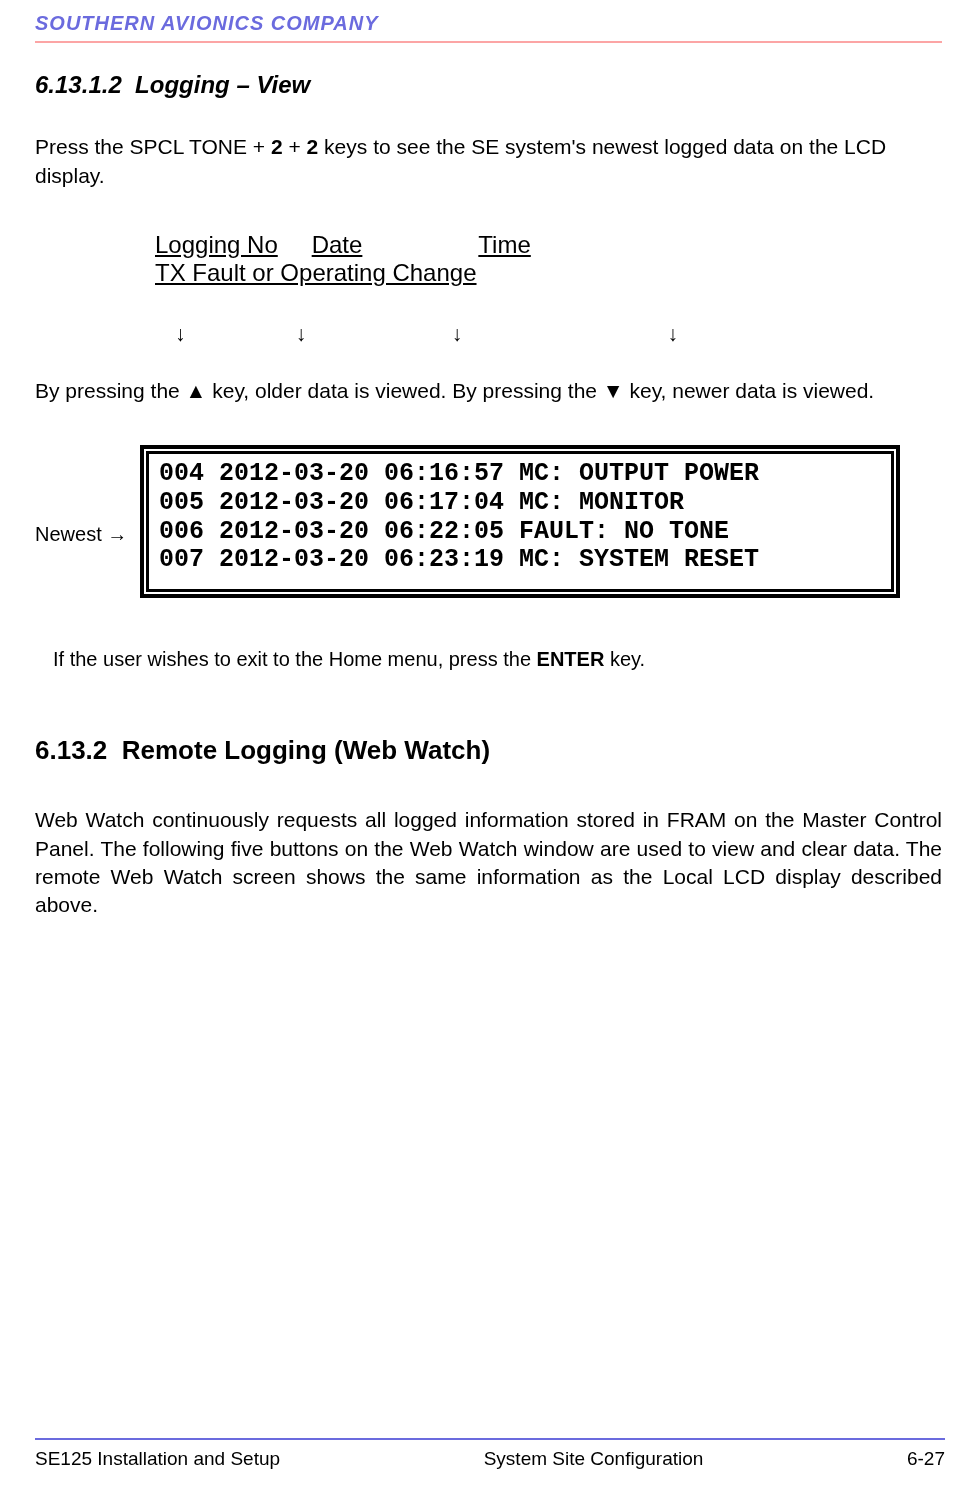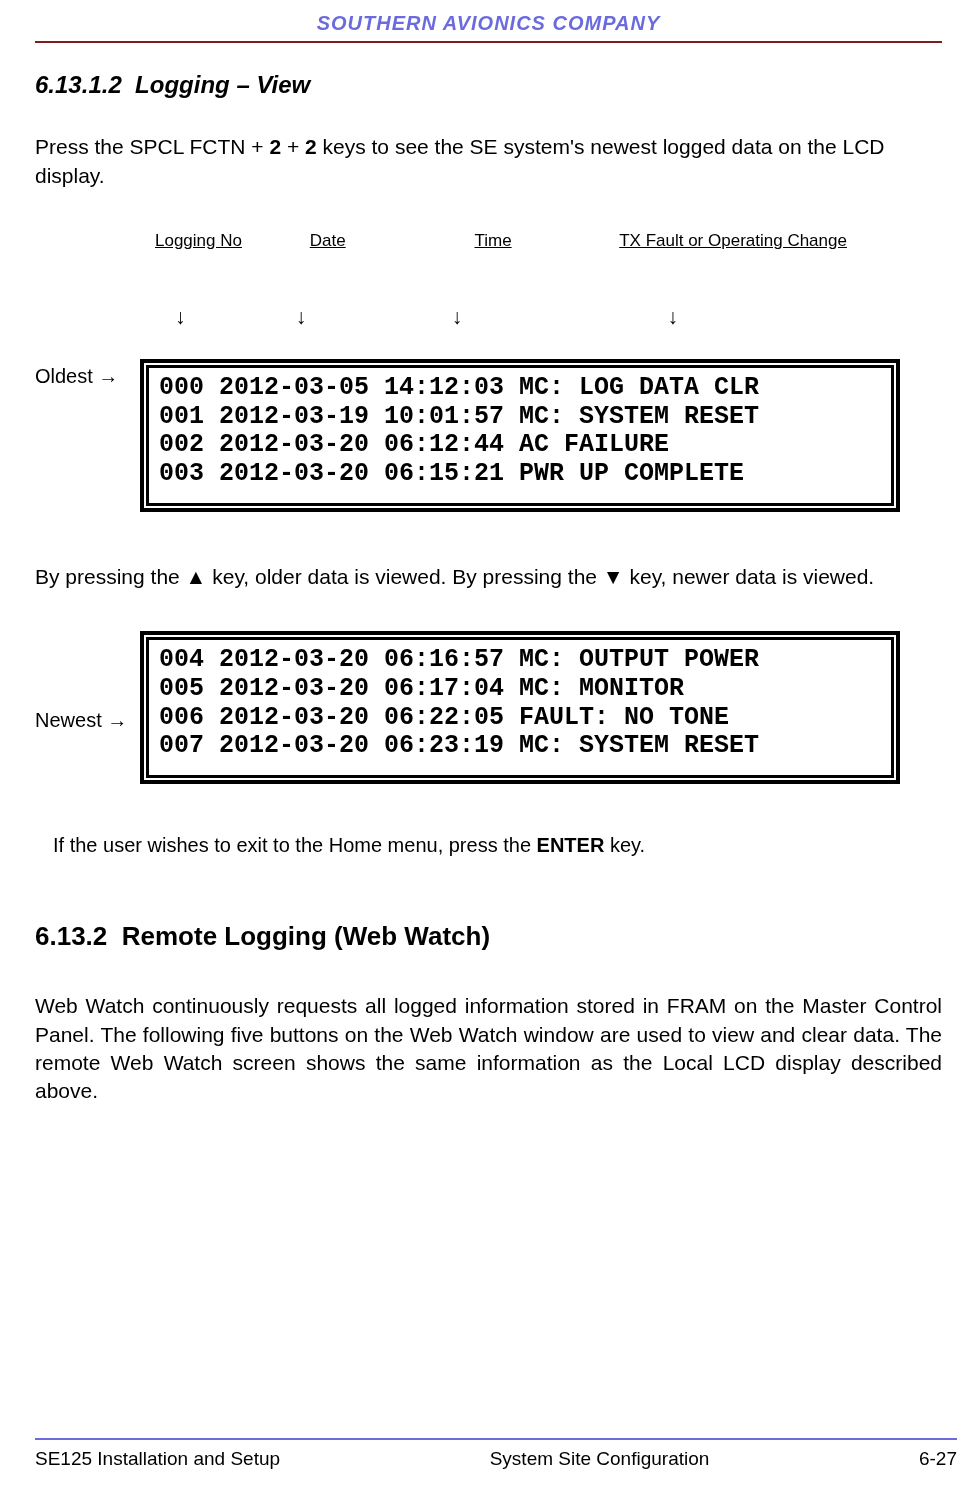--- a/index.html
+++ b/index.html
@@ -6,23 +6,23 @@
     body {
       font-family: Arial, Helvetica, sans-serif;
       width: 977px;
       height: 1492px;
       background: #fff;
       color: #000;
       position: relative;
       padding: 0 35px;
     }
     .header {
-      border-bottom: 2px solid #7f1d1d;
+      border-bottom: 2px solid #fca5a5;
       padding: 12px 0 6px 0;
-      text-align: center;
+      text-align: left;
     }
     .header-text {
       color: #6b6bde;
       font-weight: bold;
       font-style: italic;
       font-size: 20px;
       letter-spacing: 1px;
     }
     .content {
       padding: 0 0 0 0;
@@ -34,23 +34,23 @@
       margin-top: 28px;
       margin-bottom: 33px;
     }
     .para {
       font-size: 21px;
       line-height: 1.4;
       margin-bottom: 40px;
     }
     .para .bold { font-weight: bold; }
     .column-headers {
-      font-size: 17px;
+      font-size: 24px;
       margin-left: 120px;
-      margin-bottom: 54px;
+      margin-bottom: 35px;
     }
     .column-headers span {
       text-decoration: underline;
       display: inline-block;
     }
     .col-logno { width: 150px; }
     .col-date { width: 160px; }
     .col-time { width: 140px; }
     .col-fault { }
     .arrows-row {
@@ -103,21 +103,21 @@
     }
     .para-justify {
       font-size: 21px;
       line-height: 1.35;
       text-align: justify;
     }
     .footer {
       position: absolute;
       bottom: 22px;
       left: 35px;
-      right: 20px;
+      right: 32px;
       border-top: 2px solid #6b6bde;
       padding-top: 8px;
       display: flex;
       justify-content: space-between;
       font-size: 19px;
       color: #000;
     }
     .footer-center { }
     .footer-right { }
   </style>
@@ -128,49 +128,38 @@
   <span class="header-text">SOUTHERN AVIONICS COMPANY</span>
 </div>
 
 <div class="content">
 
   <div class="section-heading-1">
     <span>6.13.1.2</span>&nbsp;&nbsp;<span>Logging – View</span>
   </div>
 
   <p class="para">
-    <span>Press the SPCL FCTN + </span><span class="bold">2</span><span> + </span><span class="bold">2</span><span> keys to see the SE system's newest logged data on the LCD display.</span>
+    <span>Press the SPCL TONE + </span><span class="bold">2</span><span> + </span><span class="bold">2</span><span> keys to see the SE system's newest logged data on the LCD display.</span>
   </p>
 
 
   <div class="column-headers">
     <span class="col-logno">Logging No</span>
     <span class="col-date">Date</span>
     <span class="col-time">Time</span>
     <span class="col-fault">TX Fault or Operating Change</span>
   </div>
 
   <div class="arrows-row">
     <span class="ar1">↓</span>
     <span class="ar2">↓</span>
     <span class="ar3">↓</span>
     <span class="ar4">↓</span>
   </div>
 
-  <div class="lcd-wrapper">
-    <div class="lcd-label">Oldest →</div>
-    <div class="lcd-box">
-      <div class="lcd-inner">
-        <div class="lcd-line">000 2012-03-05 14:12:03 MC: LOG DATA CLR</div>
-        <div class="lcd-line">001 2012-03-19 10:01:57 MC: SYSTEM RESET</div>
-        <div class="lcd-line">002 2012-03-20 06:12:44 AC FAILURE</div>
-        <div class="lcd-line">003 2012-03-20 06:15:21 PWR UP COMPLETE</div>
-      </div>
-    </div>
-  </div>
 
   <p class="para">By pressing the ▲ key, older data is viewed. By pressing the ▼ key, newer data is viewed.</p>
 
   <div class="lcd-wrapper">
     <div class="lcd-label lcd-label-newest">Newest →</div>
     <div class="lcd-box">
       <div class="lcd-inner">
         <div class="lcd-line">004 2012-03-20 06:16:57 MC: OUTPUT POWER</div>
         <div class="lcd-line">005 2012-03-20 06:17:04 MC: MONITOR</div>
         <div class="lcd-line">006 2012-03-20 06:22:05 FAULT: NO TONE</div>

